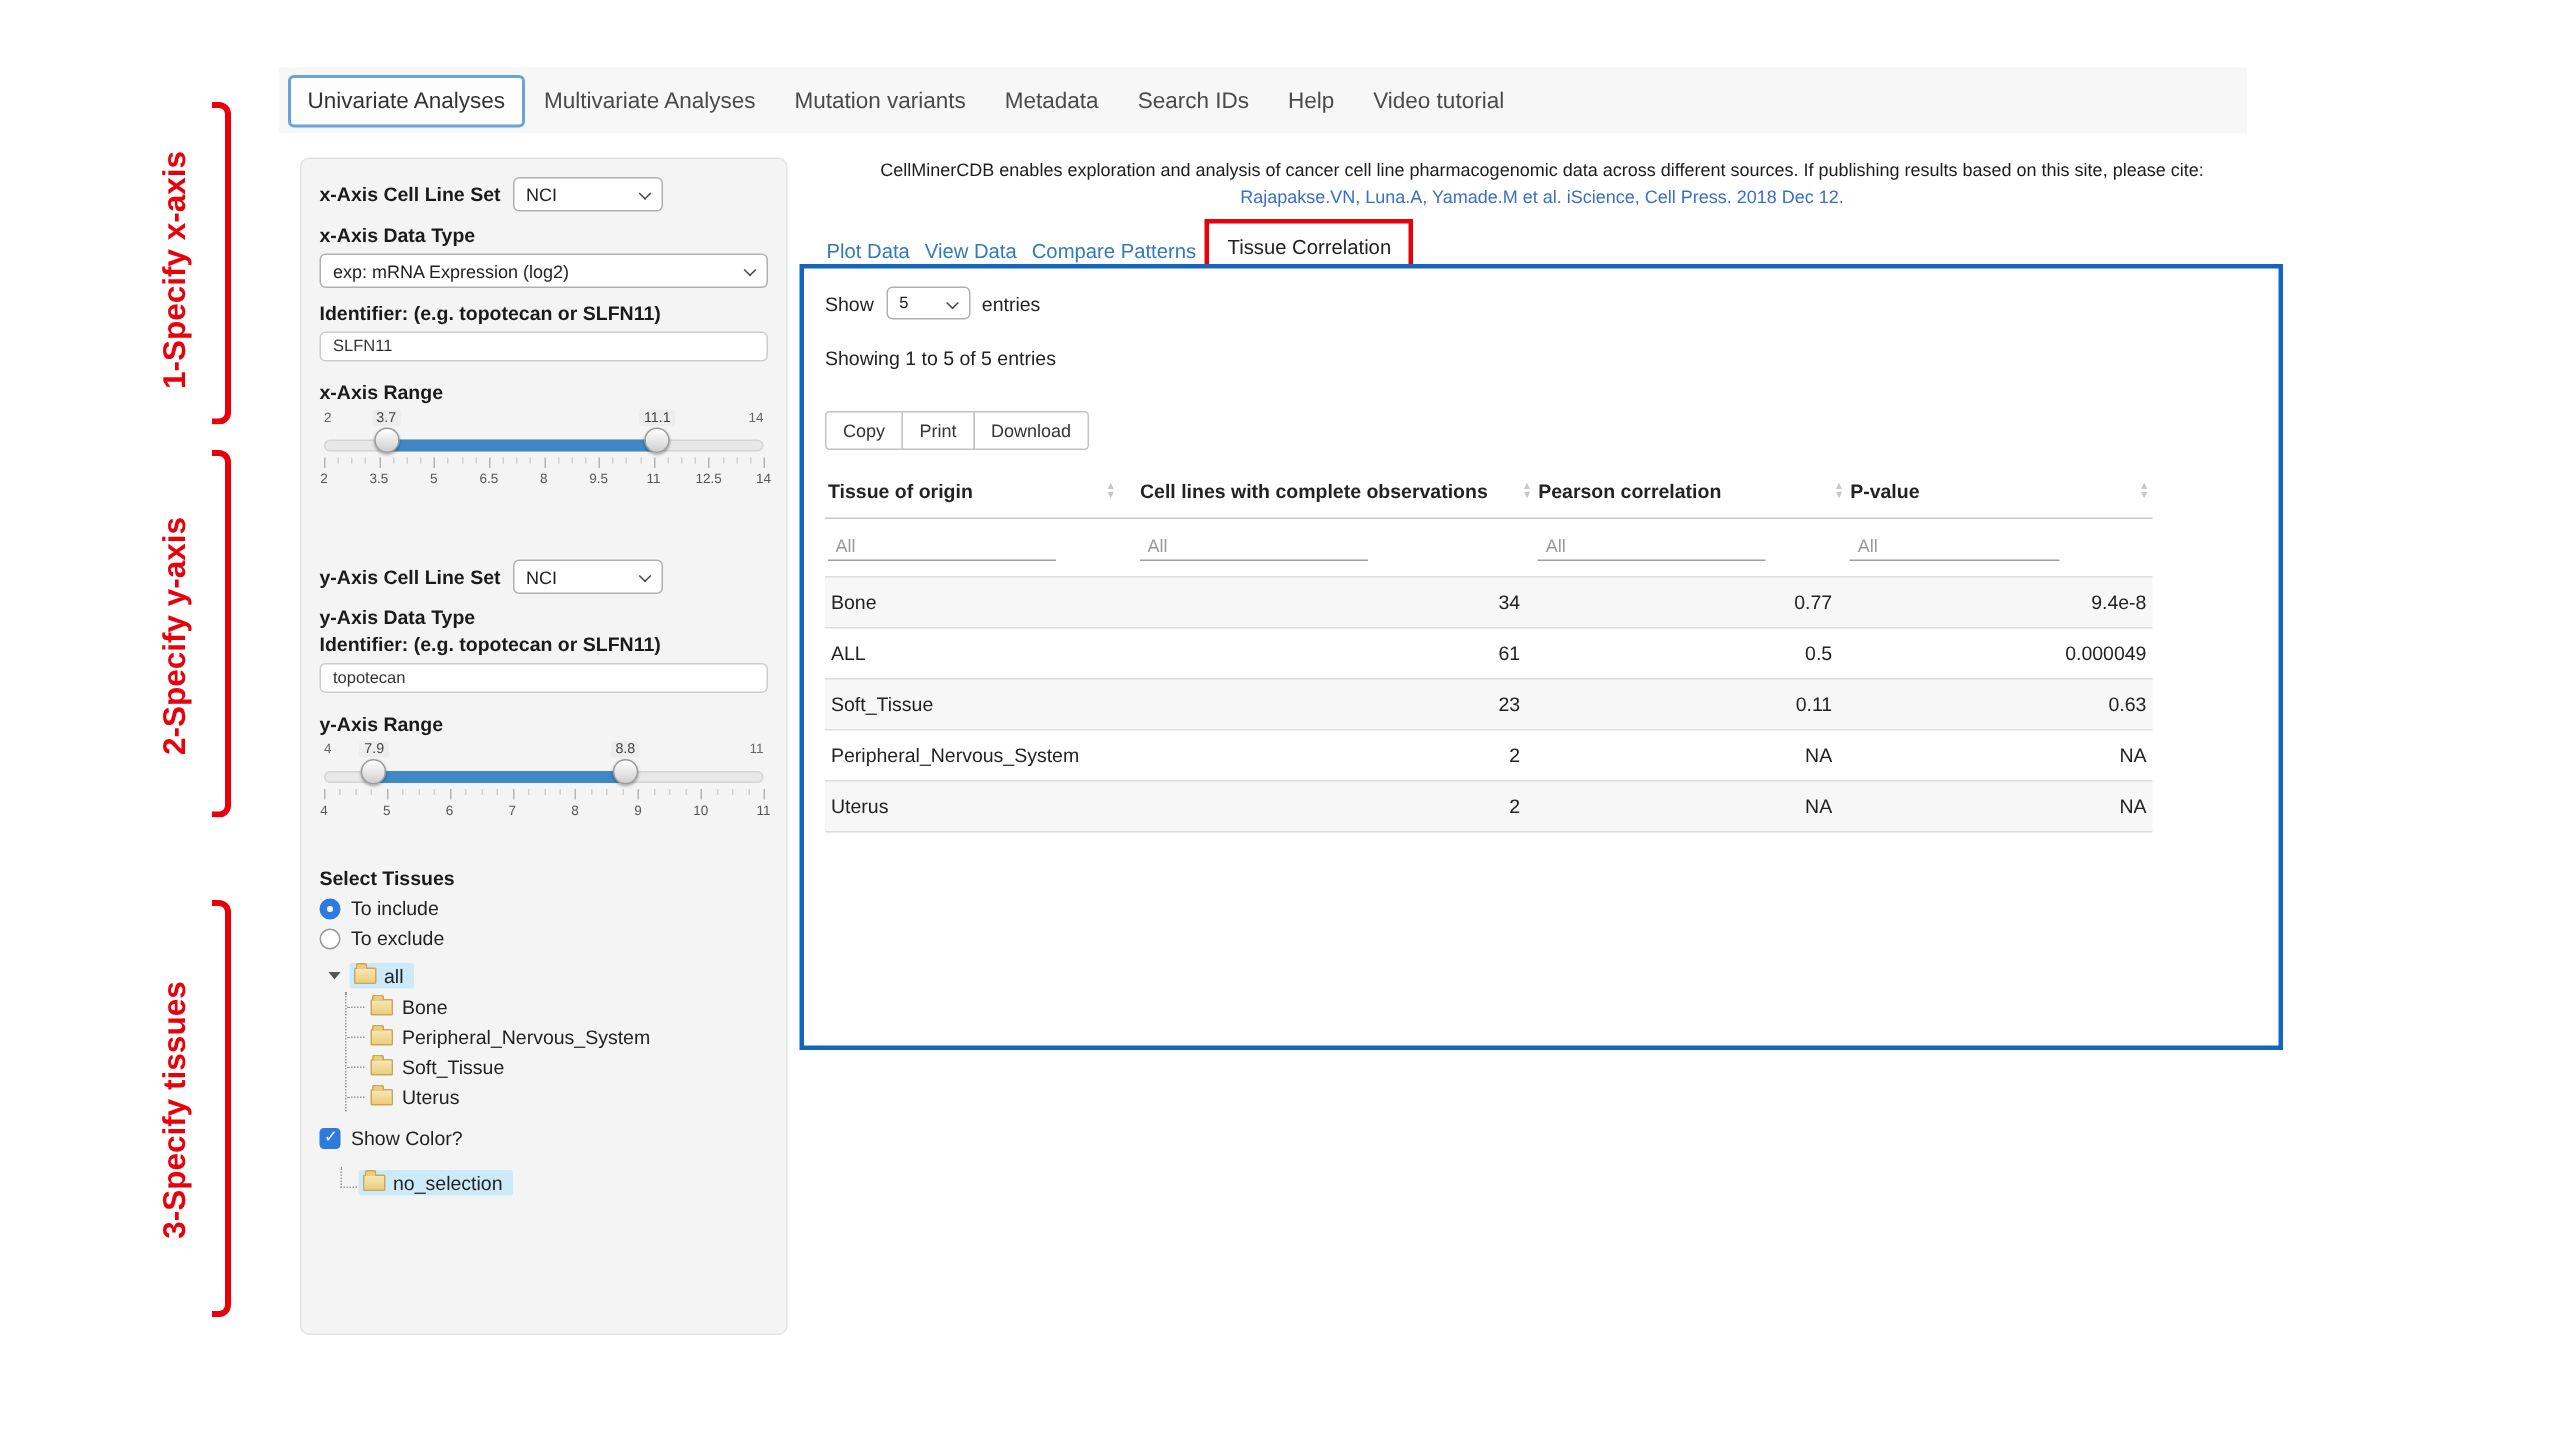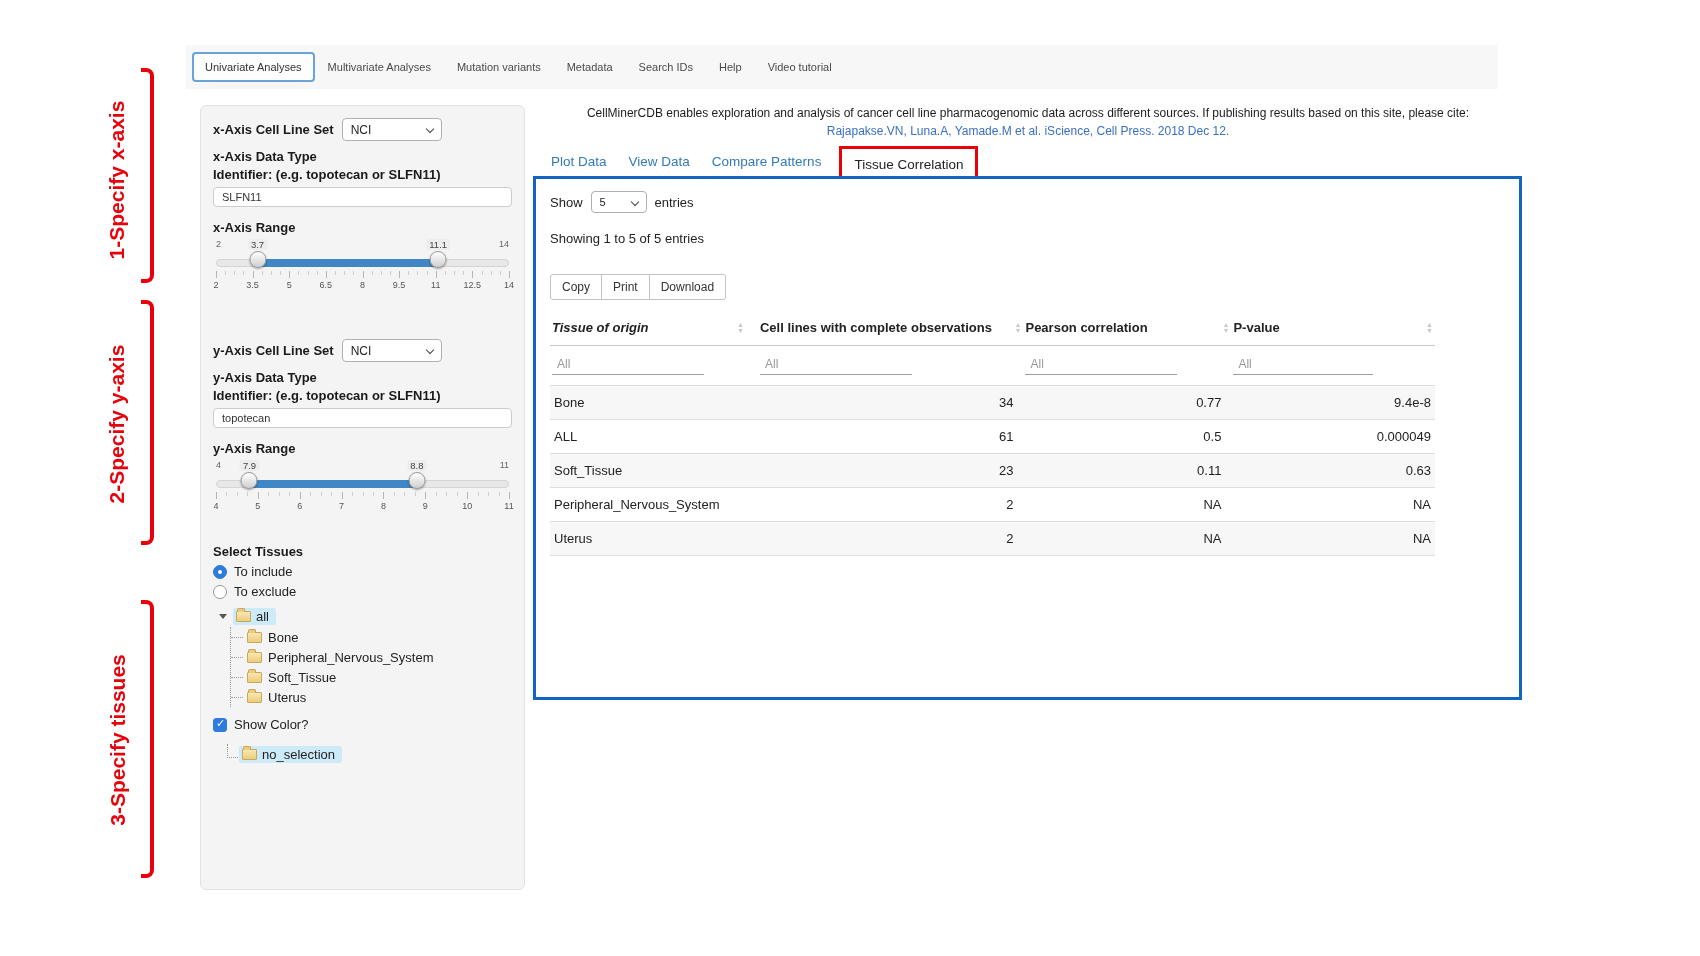--- a/index.html
+++ b/index.html
@@ -19,21 +19,21 @@
     border:4px solid #e8000b; border-left:none;
     border-radius:0 8px 8px 0;
   }
 
   
   .topnav {
     position:absolute; left:186px; top:45px; width:1312px; height:44px;
     background:#f7f7f7; display:flex; align-items:center; padding-left:6px;
   }
   .nav-tab {
-    font-size:11px; color:#4a4a4a; padding:9px 13px; cursor:default; white-space:nowrap;
+    font-size:15px; color:#4a4a4a; padding:9px 13px; cursor:default; white-space:nowrap;
   }
   .nav-tab.active {
     color:#333; background:#fdfdfd; border:2px solid #6aa3d8; border-radius:4px; padding:7px 11px;
   }
 
   
   .sidebar {
     position:absolute; left:200px; top:105px; width:325px; height:785px;
     background:#f4f4f4; border:1px solid #e2e2e2; border-radius:6px;
     padding:12px 12px; font-size:13px;
@@ -129,21 +129,21 @@
   .solo { margin-top:14px; margin-left:12px; position:relative; padding-left:14px; }
   .solo::before {
     content:''; position:absolute; left:2px; top:-2px; width:10px; height:13px;
     border-left:1px dotted #9a9a9a; border-bottom:1px dotted #9a9a9a;
   }
 
   
   .citation { position:absolute; left:533px; top:106px; width:990px; text-align:center; font-size:12px; color:#1c1c1c; }
   .cite-link { color:#3b6fc4; margin-top:4px; cursor:pointer; }
 
-  .subtabs { position:absolute; left:547px; top:146px; display:flex; align-items:flex-start; gap:14px; font-size:13.5px; }
+  .subtabs { position:absolute; left:547px; top:146px; display:flex; align-items:flex-end; gap:2px; font-size:13.5px; }
   .subtab { color:#337ab7; padding:8px 4px; cursor:pointer; white-space:nowrap; }
   .subtab.active { color:#222; }
   .red-box { border:3px solid #e8000b; padding:0 8px; background:#fff; }
 
   .panel {
     position:absolute; left:533px; top:176px; width:989px; height:524px;
     border:3px solid #1366bf; background:#fff; padding:12px 84px 12px 14px;
   }
   .show-row { display:flex; align-items:center; gap:8px; font-size:13px; }
   .sel-entries { width:56px; height:22px; font-size:11px; }
@@ -163,21 +163,21 @@
   }
   .btn:first-child { border-radius:3px 0 0 3px; margin-left:0; }
   .btn:last-child  { border-radius:0 3px 3px 0; }
 
   .table { margin-top:16px; width:100%; }
   .thead, .filter-row, .data-row {
     display:grid; grid-template-columns:23.5% 30% 23.5% 23%; align-items:center;
   }
   .thead { padding:4px 0 10px; border-bottom:1px solid #c9c9c9; }
   .th { font-weight:bold; font-size:13px; display:flex; align-items:center; gap:6px; padding:0 2px; }
-  .th:first-child { justify-content:space-between; padding-right:14px;font-style:italic; }
+  .th:first-child { justify-content:space-between; padding-right:14px; }
   .th.right { justify-content:space-between; }
   .sort { display:inline-flex; flex-direction:column; line-height:6px; font-size:7px; color:#c8c8c8; }
   .filter-row { padding:8px 0 10px; }
   .fcell { padding:0 2px; }
   .filter-input {
     width:152px; height:20px; border:none; border-bottom:1px solid #9e9e9e; background:transparent;
     font-size:12px; color:#555; padding:0 5px; font-family:"Liberation Sans", sans-serif;
   }
   .fcell.last .filter-input { width:140px; }
   .filter-input::placeholder { color:#999; }
@@ -213,20 +213,23 @@
 <aside class="sidebar">
 
   <div class="inline-row">
     <span class="blabel">x-Axis Cell Line Set</span>
     <div class="sel sel-small">
       <span>NCI</span>
     </div>
   </div>
 
   <span class="blabel block">x-Axis Data Type</span>
+  <div class="sel sel-full">
+    <span>exp: mRNA Expression (log2)</span>
+  </div>
 
   <span class="blabel block">Identifier: (e.g. topotecan or SLFN11)</span>
   <input class="txt" value="SLFN11" style="">
 
   <span class="blabel block range-label">x-Axis Range</span>
   <div class="slider">
       <span class="sl-minmax">2</span>
       <span class="sl-val" style="left: 14.1667%;">3.7</span>
       <span class="sl-val" style="left: 75.8333%;">11.1</span>
       <span class="sl-minmax sl-max">14</span>

